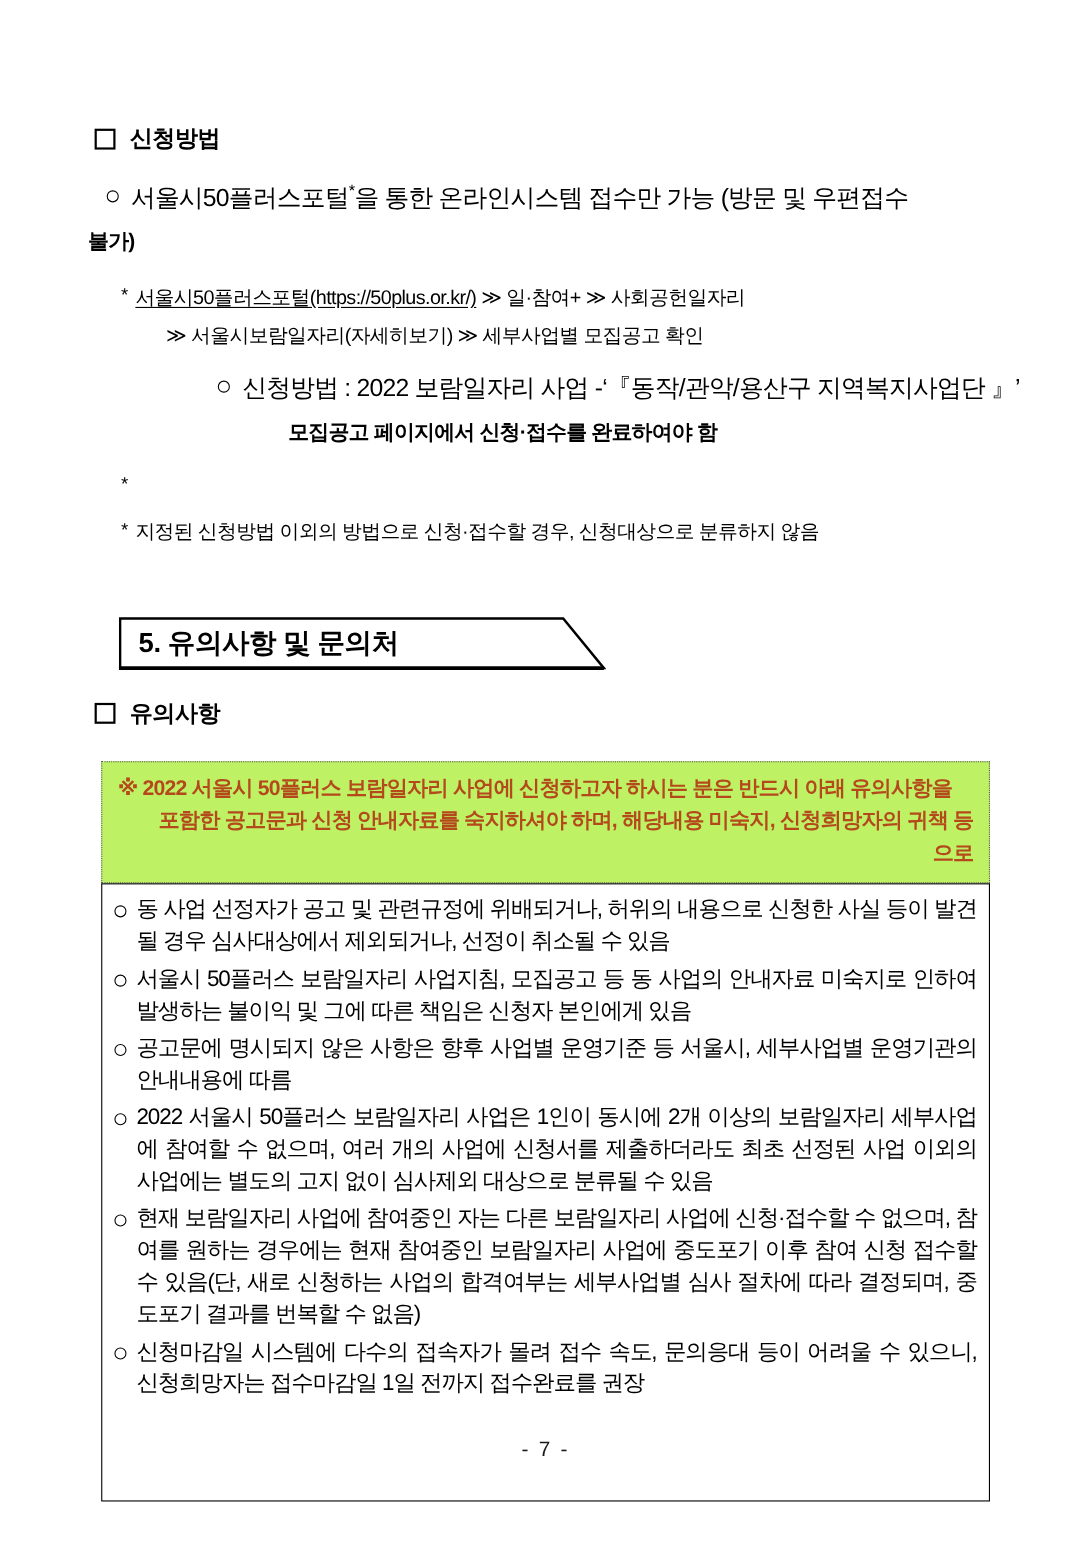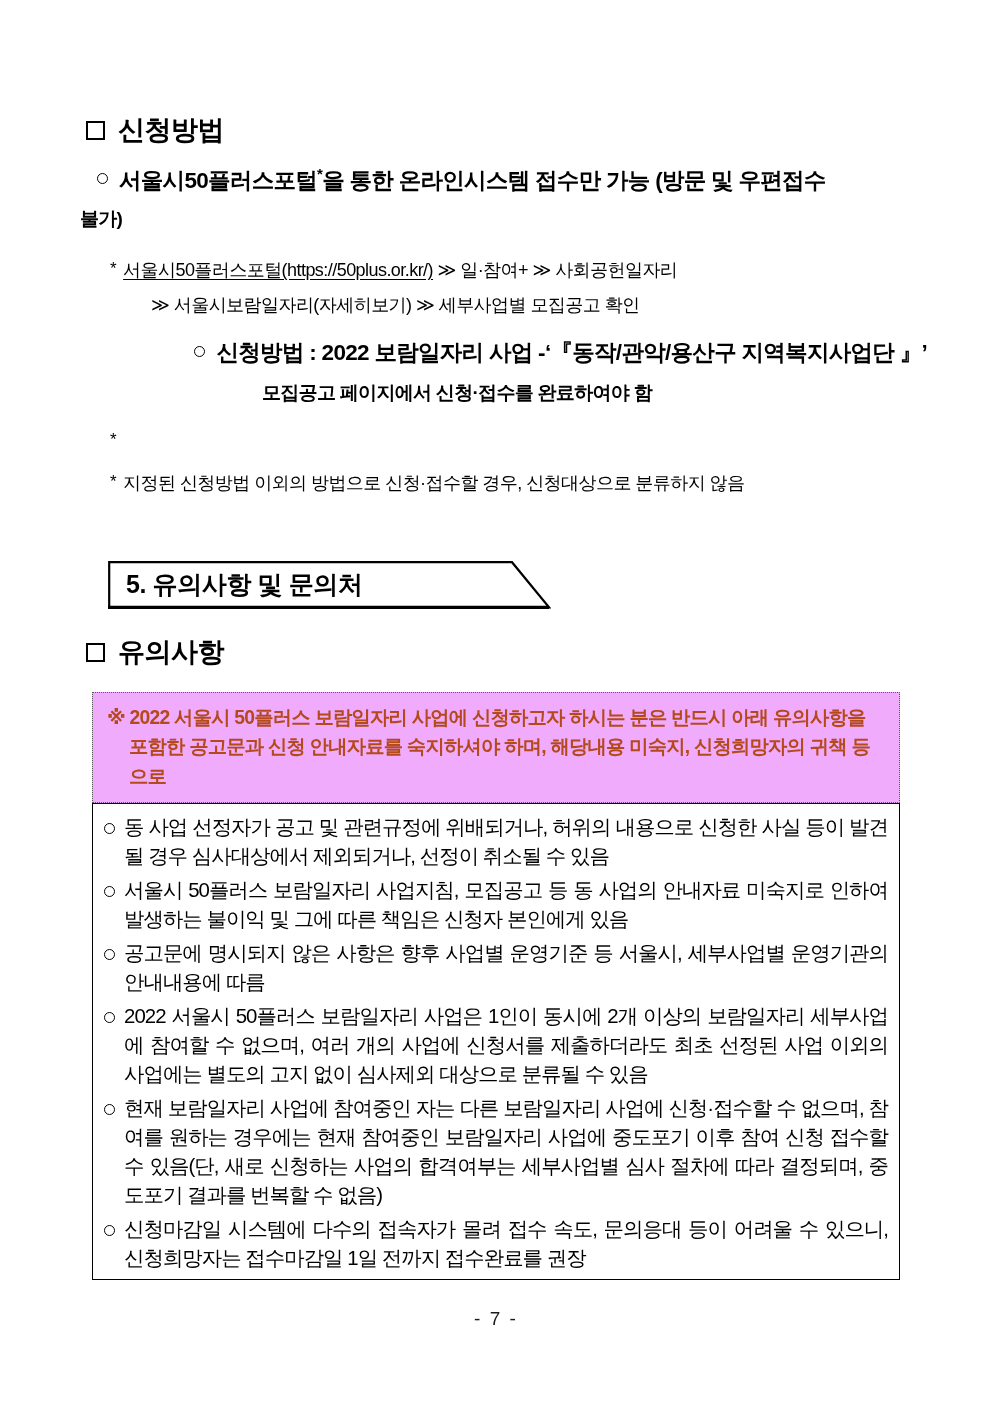--- a/index.html
+++ b/index.html
@@ -26,21 +26,21 @@
     padding: 0;
   }
 
   
   .sec-head {
     position: absolute;
     display: flex;
     align-items: center;
     gap: 13px;
     font-weight: bold;
-    font-size: 27px;
+    font-size: 21px;
     letter-spacing: -0.5px;
     white-space: nowrap;
   }
   .chk-box {
     display: inline-block;
     width: 19px;
     height: 19px;
     border: 2.2px solid #000;
     flex: 0 0 auto;
   }
@@ -54,21 +54,21 @@
   .bullet-circle {
     flex: 0 0 auto;
     width: 11px;
     height: 11px;
     border: 1.9px solid #000;
     border-radius: 50%;
     margin-top: 10px;
   }
   .bullet-text {
     font-size: 22.5px;
-    font-weight: bold;
+    font-weight: normal;
     line-height: 1.48;
     letter-spacing: -0.7px;
   }
 
   .note-row {
     position: absolute;
     display: flex;
     align-items: flex-start;
     gap: 7px;
     font-size: 18px;
@@ -111,42 +111,42 @@
     white-space: nowrap;
   }
 
   
   .notice-box {
     position: absolute;
     left: 92px;
     top: 692px;
     width: 808px;
     padding: 10px 14px 11px 14px;
-    background: #f0abfc;
+    background: #bef264;
     border: 1.6px dotted #5a5a5a;
   }
   .notice-text {
     color: #b4491c;
     font-size: 19.3px;
     font-weight: bold;
     line-height: 1.52;
     letter-spacing: -0.75px;
     text-indent: 0;
   }
   .notice-text .l2, .notice-text .l3 { display: block; }
-  .notice-text .l2 { padding-left: 22px; }
+  .notice-text .l2 { padding-left: 22px; text-align: right; }
   .notice-text .l3 { padding-left: 22px; }
 
   
   .list-box {
     position: absolute;
     left: 92px;
     top: 803px;
     width: 808px;
-    height: 477px;
+    height: 562px;
     border: 1.9px solid #000;
     padding: 9px 11px 8px 11px;
     overflow: hidden;
   }
   .li {
     display: flex;
     align-items: flex-start;
     gap: 9px;
     margin-bottom: 5px;
   }

